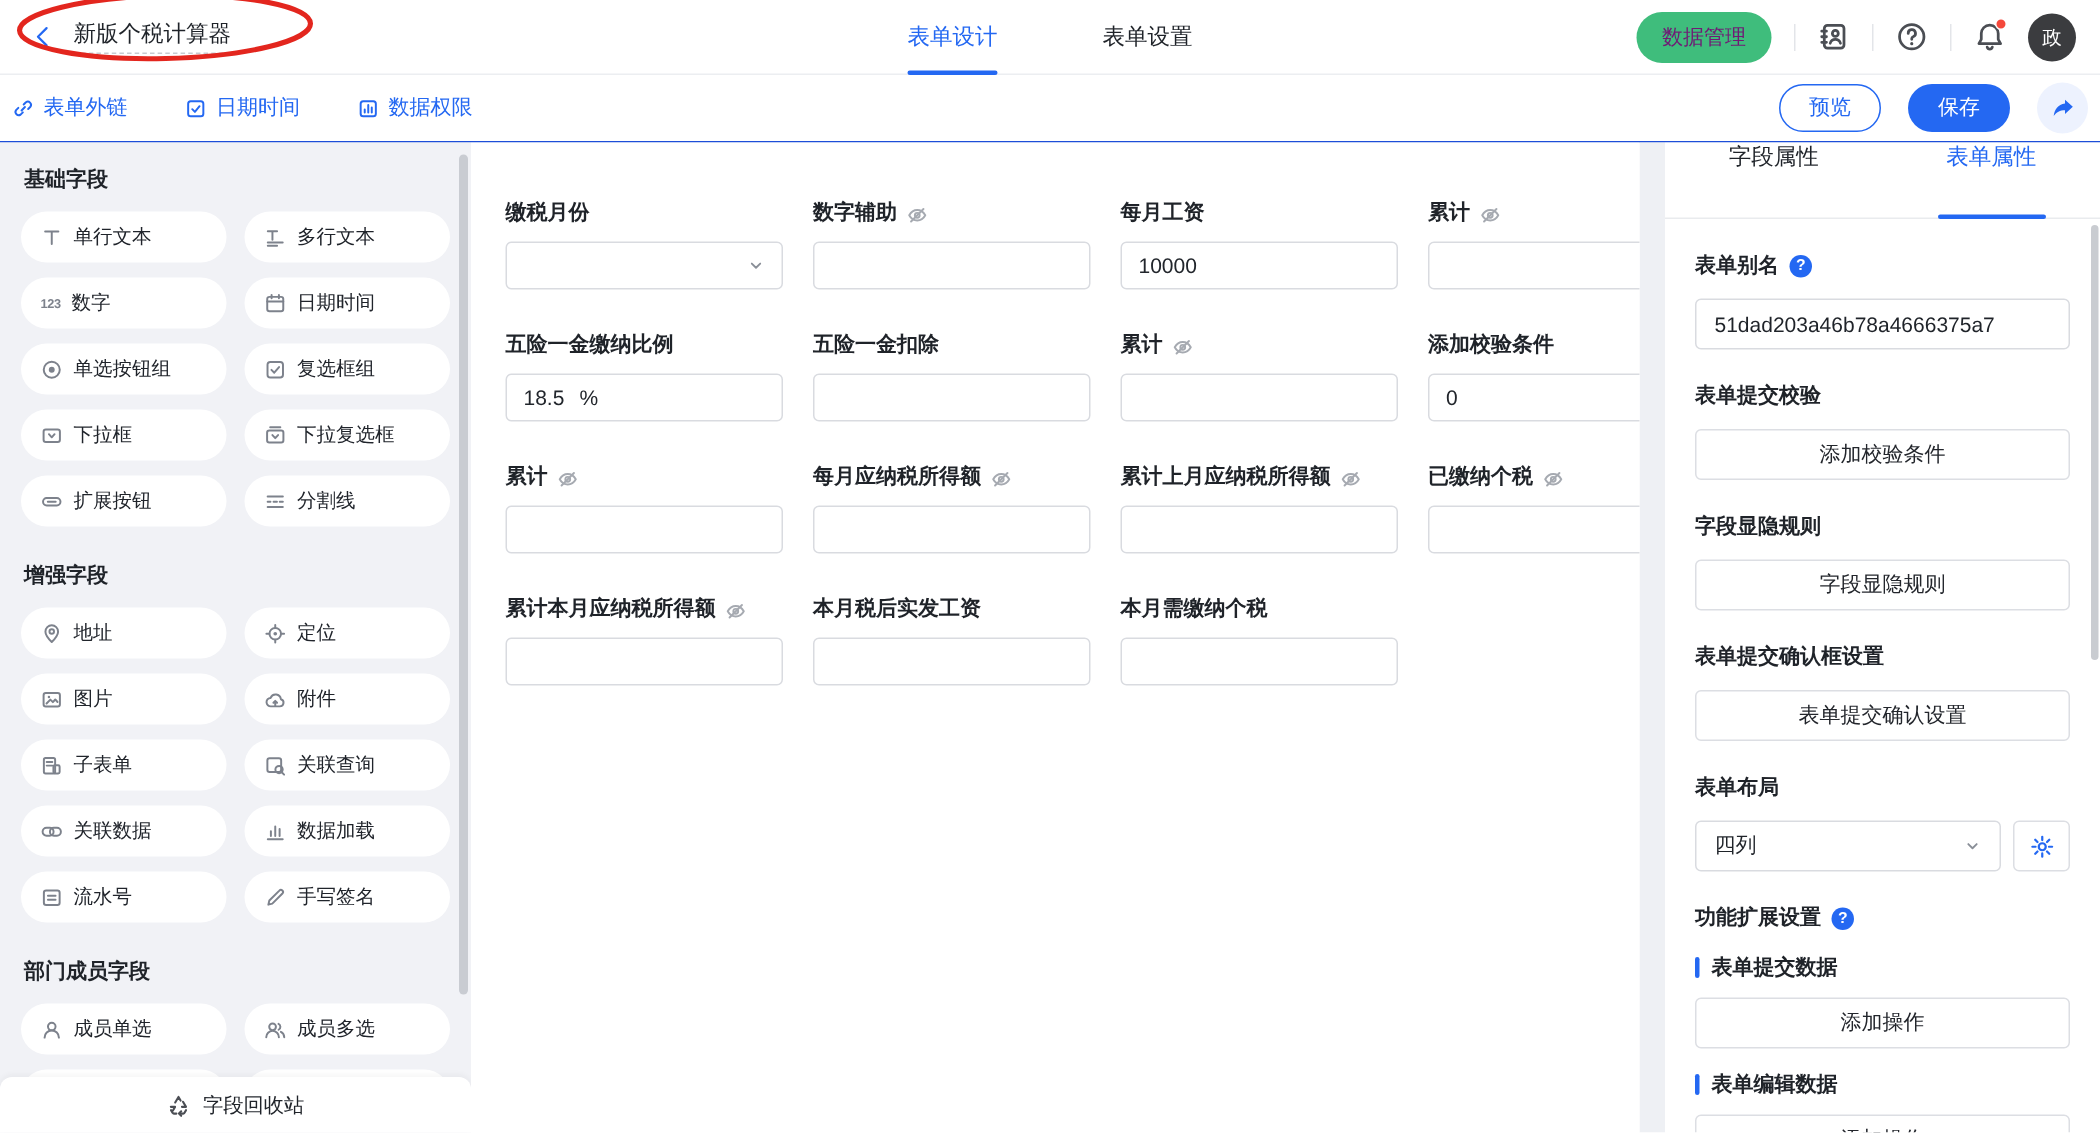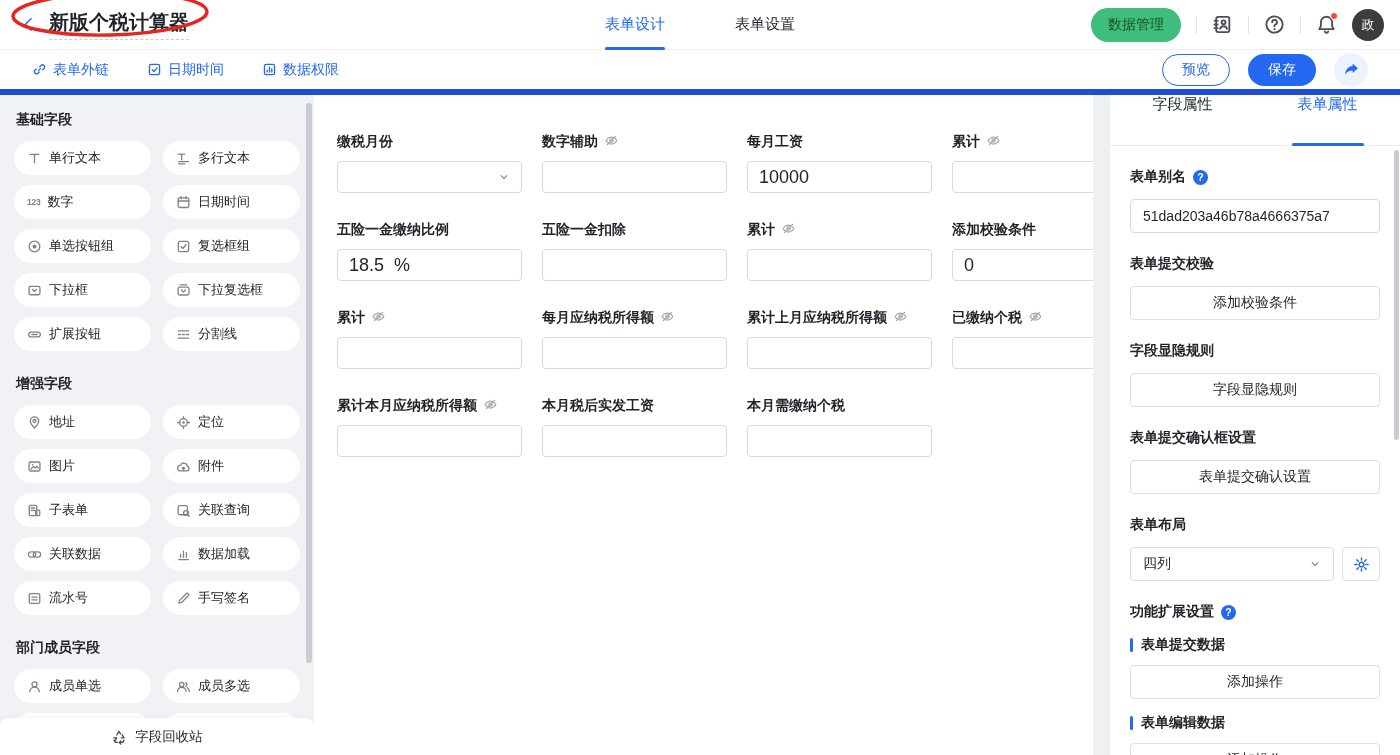--- a/index.html
+++ b/index.html
@@ -5,36 +5,36 @@
   * { margin:0; padding:0; box-sizing:border-box; }
   html,body { width:1400px; height:755px; overflow:hidden; }
   body { font-family:"Liberation Sans","DejaVu Sans",sans-serif; color:#1f2329; background:#fff; position:relative; font-size:14px; }
   [data-icon] svg { width:100%; height:100%; display:block; }
   [data-icon] { display:inline-block; flex:none; }
 
   
   .header { height:50px; display:flex; align-items:center; padding:0 16px 0 20px; border-bottom:1px solid #eceef1; position:relative; background:#fff; }
   .hdr-left { display:flex; align-items:center; gap:12px; width:330px; position:relative; }
   .back-ic { width:17px; height:17px; color:#2468f2; cursor:pointer; }
-  .app-title { font-size:20px; font-weight:700; border-bottom:1px dashed #c8cbd1; padding-bottom:3px; }
+  .app-title { font-size:15px; font-weight:400; border-bottom:1px dashed #c8cbd1; padding-bottom:3px; }
   .annot { position:absolute; left:-14px; top:-21px; width:212px; height:52px; pointer-events:none; }
   .hdr-tabs { position:absolute; left:50%; transform:translateX(-50%); height:50px; display:flex; gap:70px; }
   .h-tab { display:flex; align-items:center; font-size:15px; cursor:pointer; position:relative; color:#1f2329; }
   .h-tab.active { color:#2468f2; font-weight:500; }
   .h-tab.active::after { content:""; position:absolute; bottom:0; left:50%; transform:translateX(-50%); width:60px; height:3px; background:#2468f2; border-radius:2px; }
   .hdr-right { margin-left:auto; display:flex; align-items:center; gap:15px; }
-  .btn-green { background:#3fbd7c; color:#14532d; border:none; border-radius:17px; padding:8px 17px; font-size:14px; cursor:pointer; font-family:inherit; }
+  .btn-green { background:#3fbd7c; color:#701a75; border:none; border-radius:17px; padding:8px 17px; font-size:14px; cursor:pointer; font-family:inherit; }
   .vdiv { width:1px; height:18px; background:#e3e5e9; }
   .hicon { width:21px; height:21px; color:#4b4e54; cursor:pointer; }
   .bell-wrap { position:relative; width:21px; height:21px; cursor:pointer; }
   .bell-dot { position:absolute; right:-1px; top:-2px; width:8px; height:8px; border-radius:50%; background:#f5483b; border:1.5px solid #fff; }
   .avatar { width:32px; height:32px; border-radius:50%; background:#3b3c3f; color:#fff; font-size:13px; display:flex; align-items:center; justify-content:center; cursor:pointer; }
 
   
-  .toolbar { height:45px; display:flex; align-items:center; padding:0 32px; border-bottom:6px solid #1d4ed8; background:#fff; }
+  .toolbar { height:45px; display:flex; align-items:center; padding:0 8px; border-bottom:1px solid #1d4ed8; background:#fff; }
   .tlink { display:flex; align-items:center; gap:6px; color:#2468f2; margin-right:38px; cursor:pointer; }
   .tlink .ic { width:15px; height:15px; }
   .toolbar-right { margin-left:auto; display:flex; align-items:center; gap:18px; }
   .btn-outline { border:1px solid #2468f2; color:#2468f2; background:#fff; border-radius:16px; padding:6px 19px; font-size:14px; cursor:pointer; font-family:inherit; }
   .btn-primary { border:none; background:#2468f2; color:#fff; border-radius:16px; padding:7px 20px; font-size:14px; cursor:pointer; font-family:inherit; }
   .btn-share { width:34px; height:34px; border-radius:50%; background:#edf2fe; border:none; color:#2468f2; display:flex; align-items:center; justify-content:center; cursor:pointer; }
   .btn-share .ic { width:17px; height:17px; }
 
   
   .main { display:flex; height:660px; }
@@ -48,23 +48,23 @@
   .fp-item { background:#fff; border-radius:17px; height:34px; display:flex; align-items:center; gap:7px; padding:0 8px 0 13px; font-size:13px; color:#20242b; cursor:grab; }
   .fp-item .ic { width:15px; height:15px; color:#7d828c; }
   .fp-item .txticon { width:auto; height:auto; font-size:8.5px; font-weight:700; color:#7d828c; letter-spacing:-.2px; }
   .sb-scroll { position:absolute; right:2px; top:8px; width:6px; height:560px; background:#c9ccd2; border-radius:3px; }
   .recycle-bar { position:absolute; left:0; right:0; bottom:0; height:37px; background:#fff; border-radius:8px 8px 0 0; display:flex; align-items:center; justify-content:center; gap:8px; font-size:13.5px; cursor:pointer; box-shadow:0 -1px 4px rgba(31,35,41,.05); }
   .recycle-bar .ic { width:16px; height:16px; color:#4b4e54; }
 
   
   .canvas { flex:1; background:#fff; padding:38px 0 0 23px; position:relative; overflow:hidden; }
   .fields-grid { display:grid; grid-template-columns:repeat(4,185px); column-gap:20px; row-gap:28px; }
-  .f-label { font-size:14px; font-weight:700; display:flex; align-items:flex-start; gap:6px; height:18px; margin-bottom:10px; }
+  .f-label { font-size:14px; font-weight:700; display:flex; align-items:flex-end; gap:6px; height:18px; margin-bottom:10px; }
   .f-label .eye { width:15px; height:15px; color:#a6aab1; }
-  .f-input { height:32px; border:1px solid #d9dbe0; border-radius:4px; background:#fff; display:flex; align-items:center; padding:0 11px; font-size:18px; color:#22262c; position:relative; cursor:text; }
+  .f-input { height:32px; border:1px solid #d9dbe0; border-radius:4px; background:#fff; display:flex; align-items:center; padding:0 11px; font-size:14px; color:#22262c; position:relative; cursor:text; }
   .f-input .chev { width:14px; height:14px; color:#8a8f98; position:absolute; right:10px; top:8px; }
   .f-input .suffix { margin-left:10px; }
 
   
   .gap-strip { width:17px; background:#eef0f4; flex:none; }
 
   
   .panel { width:290px; background:#fff; position:relative; flex:none; padding:0 20px; overflow:hidden; }
   .p-tabs { height:51px; display:flex; margin:0 -20px; border-bottom:1px solid #e9ebee; }
   .p-tab { flex:1; display:flex; align-items:flex-start; justify-content:center; font-size:15px; cursor:pointer; position:relative; }

